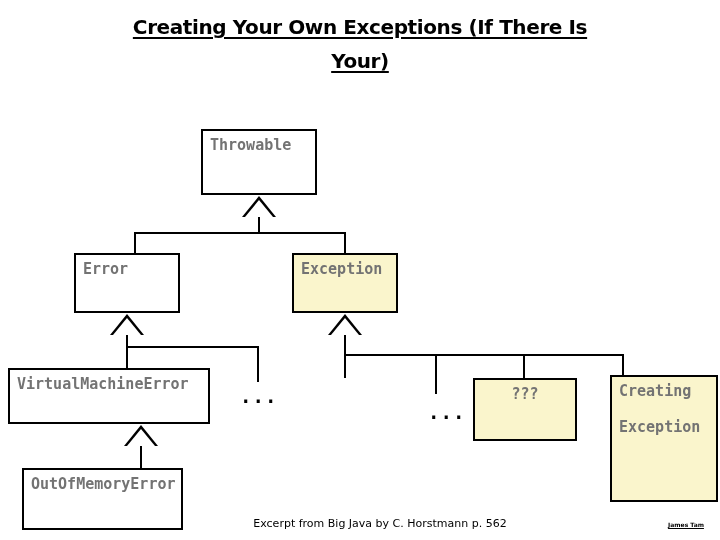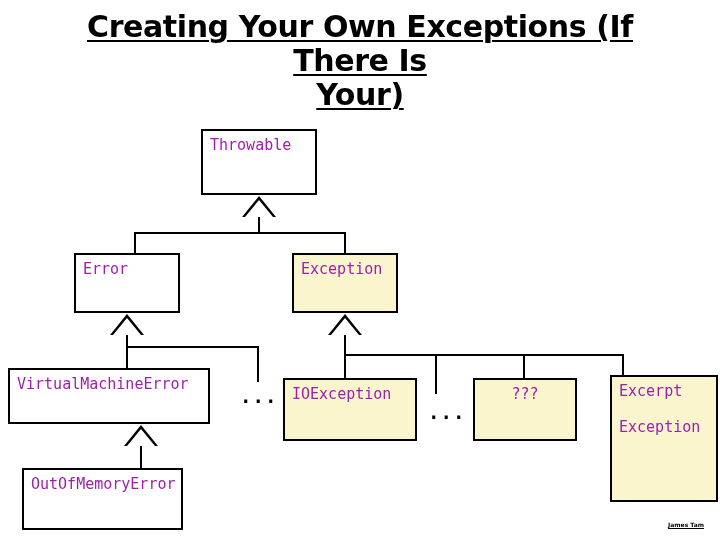--- a/index.html
+++ b/index.html
@@ -21,21 +21,21 @@
 
   
   #title {
     position: absolute;
     left: 60px;
     top: 10px;
     width: 600px;
     text-align: center;
     font-family: "DejaVu Sans", sans-serif;
     font-weight: bold;
-    font-size: 30px;
+    font-size: 20px;
     line-height: 34px;
     letter-spacing: -0.4px;
     color: #000000;
   }
   #title .tl {
     display: inline;
     text-decoration: underline;
     text-decoration-thickness: 2px;
     text-underline-offset: 3px;
     box-decoration-break: clone;
@@ -44,23 +44,24 @@
 
   
   .node {
     position: absolute;
     border: 2px solid #000000;
     background: #ffffff;
     box-sizing: border-box;
     font-family: "DejaVu Sans Mono", monospace;
     font-size: 15px;
     line-height: 19px;
-    color: #a21caf;
+    color: #737373;
     padding: 5px 7px 16px 7px;
     white-space: pre;
+    font-weight: bold;
   }
   .node.fill-yellow {
     background: #FAF5CC;
   }
   .node.center {
     text-align: center;
     padding-left: 0;
     padding-right: 0;
   }
   .node .line2 {
@@ -186,26 +187,26 @@
   <div class="vline" style="left:140px; top:446px; height:22px;"></div>
 
   <div class="node" style="left:201px; top:129px; width:116px; height:66px;">Throwable</div>
 
   <div class="node" style="left:74px; top:253px; width:106px; height:60px;">Error</div>
 
   <div class="node fill-yellow" style="left:292px; top:253px; width:106px; height:60px;">Exception</div>
 
   <div class="node" style="left:8px; top:368px; width:202px; height:56px;">VirtualMachineError</div>
 
-  <div class="node fill-yellow" style="left:283px; top:378px; width:134px; height:63px;">IOException</div>
 
   <div class="node fill-yellow center" style="left:473px; top:378px; width:104px; height:63px;">???</div>
 
-  <div class="node fill-yellow" style="left:610px; top:375px; width:108px; height:127px;"><span>Excerpt</span><span class="line2">Exception</span></div>
+  <div class="node fill-yellow" style="left:610px; top:375px; width:108px; height:127px;"><span>Creating</span><span class="line2">Exception</span></div>
 
   <div class="node" style="left:22px; top:468px; width:161px; height:62px;">OutOfMemoryError</div>
 
   <div class="ellipsis" style="left:240px; top:387px;">...</div>
   <div class="ellipsis" style="left:428px; top:403px;">...</div>
 
+  <div id="footer-note">Excerpt from Big Java by C. Horstmann p. 562</div>
   <div id="credit">James Tam</div>
 
 </div>
 
 </body></html>

